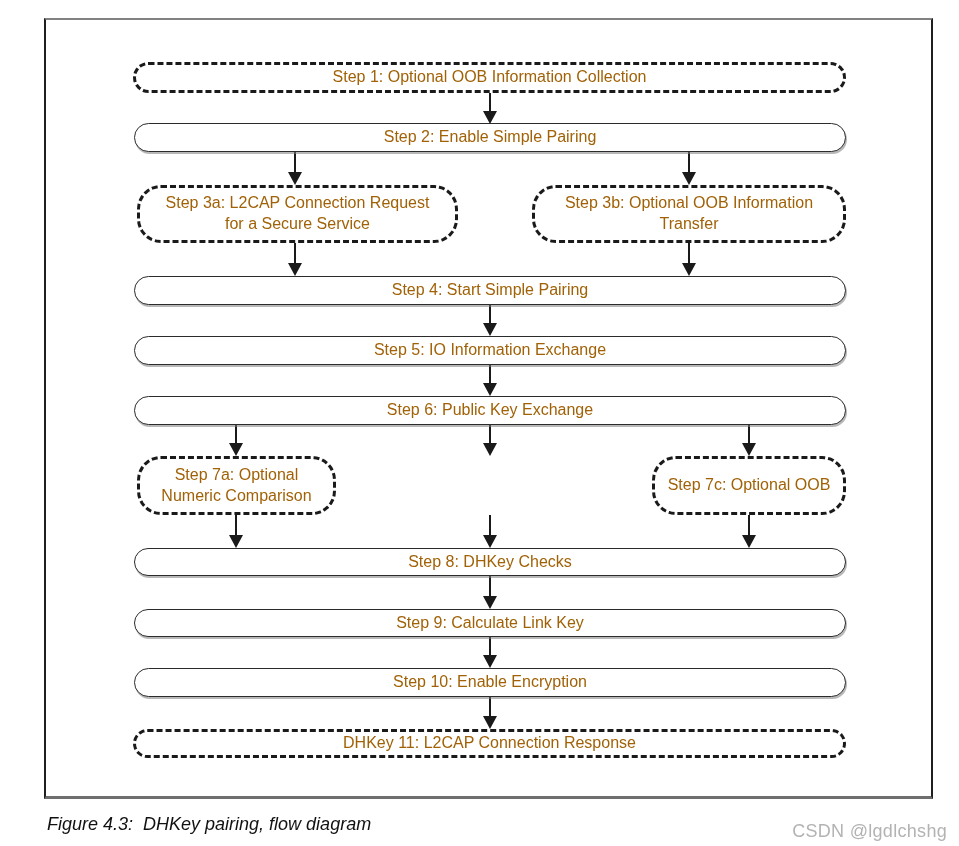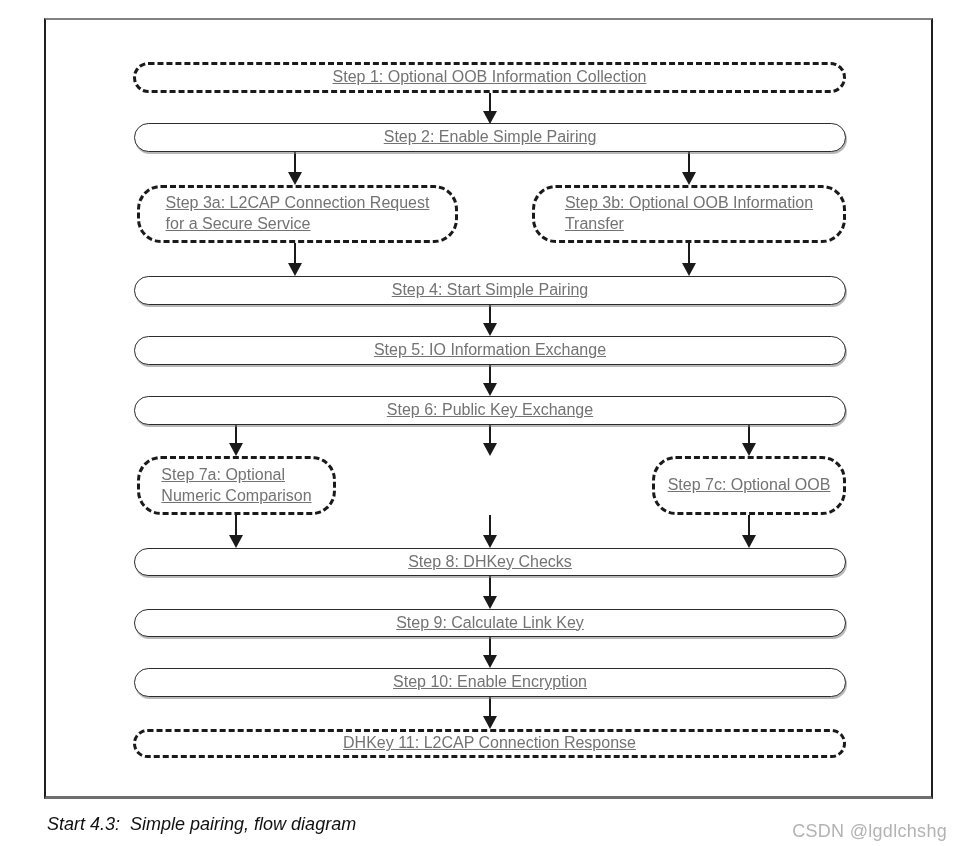--- a/index.html
+++ b/index.html
@@ -26,28 +26,27 @@
     border-top: 2px solid #828282;
     border-bottom: 3px solid #6e6e6e;
     border-left: 2px solid #1f1f1f;
     border-right: 2px solid #1f1f1f;
   }
   .node {
     position: absolute;
     display: flex;
     align-items: center;
     justify-content: center;
-    text-align: left;
+    text-align: center;
     font-size: 16px;
     line-height: 1.3;
     white-space: pre-line;
-    color: #737373;
+    color: #a16207;
     background: #ffffff;
     z-index: 2;
-    text-decoration: underline;
   }
   .node.solid {
     border: 1.5px solid #2b2b2b;
     border-radius: 15px;
     box-shadow: 1px 2px 0 rgba(125,125,125,0.55);
   }
   .node.dashed {
     border: 3px dashed #1a1a1a;
     border-radius: 16px;
   }
@@ -143,16 +142,16 @@
   <div class="arrow" style="left:229px; top:425px; height:31px;"></div>
   <div class="arrow" style="left:483px; top:425px; height:31px;"></div>
   <div class="arrow" style="left:742px; top:425px; height:31px;"></div>
   <div class="arrow" style="left:229px; top:515px; height:33px;"></div>
   <div class="arrow" style="left:483px; top:515px; height:33px;"></div>
   <div class="arrow" style="left:742px; top:515px; height:33px;"></div>
   <div class="arrow" style="left:483px; top:576px; height:33px;"></div>
   <div class="arrow" style="left:483px; top:637px; height:31px;"></div>
   <div class="arrow" style="left:483px; top:697px; height:32px;"></div>
 
-  <div class="caption">Start 4.3:  Simple pairing, flow diagram</div>
+  <div class="caption">Figure 4.3:  DHKey pairing, flow diagram</div>
   <div class="watermark">CSDN @lgdlchshg</div>
 
 </div>
 
 </body></html>

